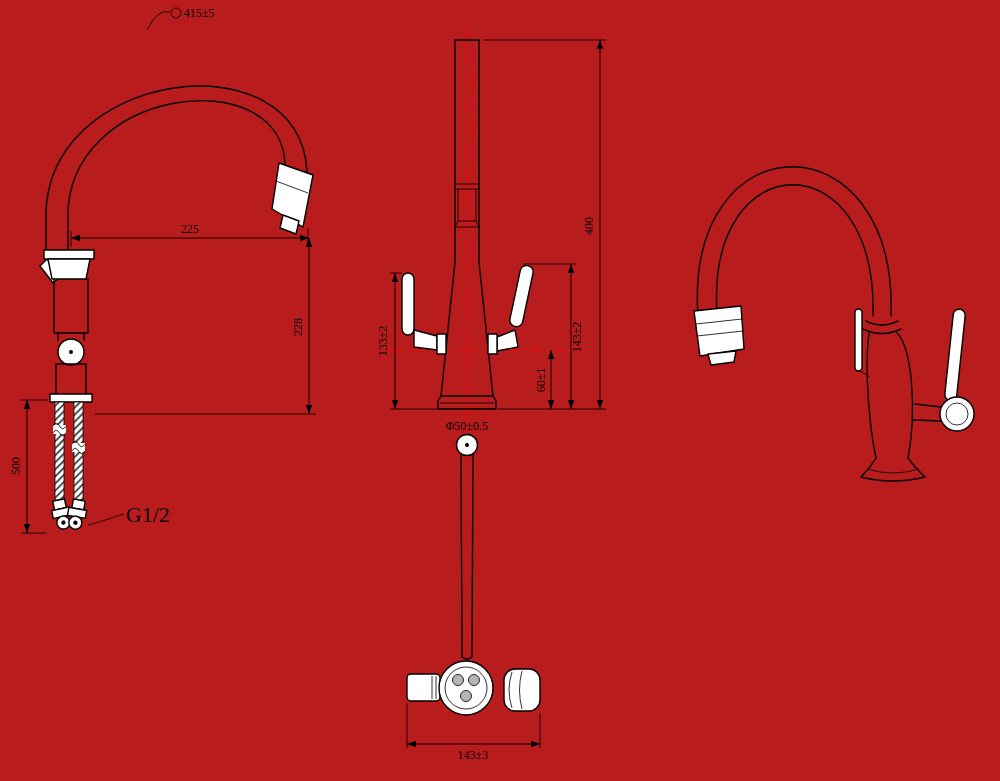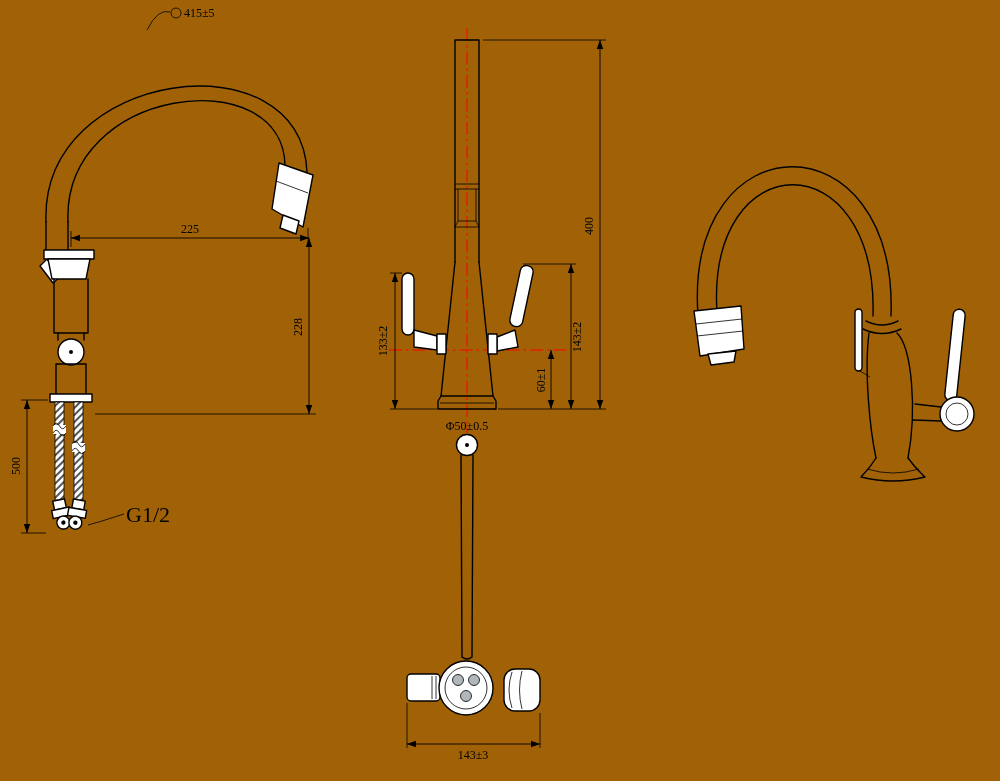--- a/index.html
+++ b/index.html
@@ -1,16 +1,16 @@
 <!DOCTYPE html>
 <html><head>
 <meta charset="utf-8">
 <style>
   html,body { margin:0; padding:0; background:#ffffff; }
-  .stage { width:1000px; height:781px; position:relative; background:#a16207; }
+  .stage { width:1000px; height:781px; position:relative; background:#b91c1c; }
   svg { display:block; }
   .ln  { fill:none; stroke:#000; stroke-width:1.4; stroke-linecap:round; stroke-linejoin:round; }
   .lnf { fill:#fff; stroke:#000; stroke-width:1.4; stroke-linejoin:round; }
   .tn  { fill:none; stroke:#000; stroke-width:0.8; }
   .dim { fill:none; stroke:#000; stroke-width:0.9; }
   .cl  { fill:none; stroke:#ff0000; stroke-width:1; stroke-dasharray:13 4 2.5 4; }
   .dimtxt { font-family:"Liberation Serif", serif; font-size:12px; fill:#000; }
   .bigtxt { font-family:"Liberation Serif", serif; font-size:22px; fill:#000; }
   .hole { fill:#b0b6ba; stroke:#000; stroke-width:0.8; }
 </style>

